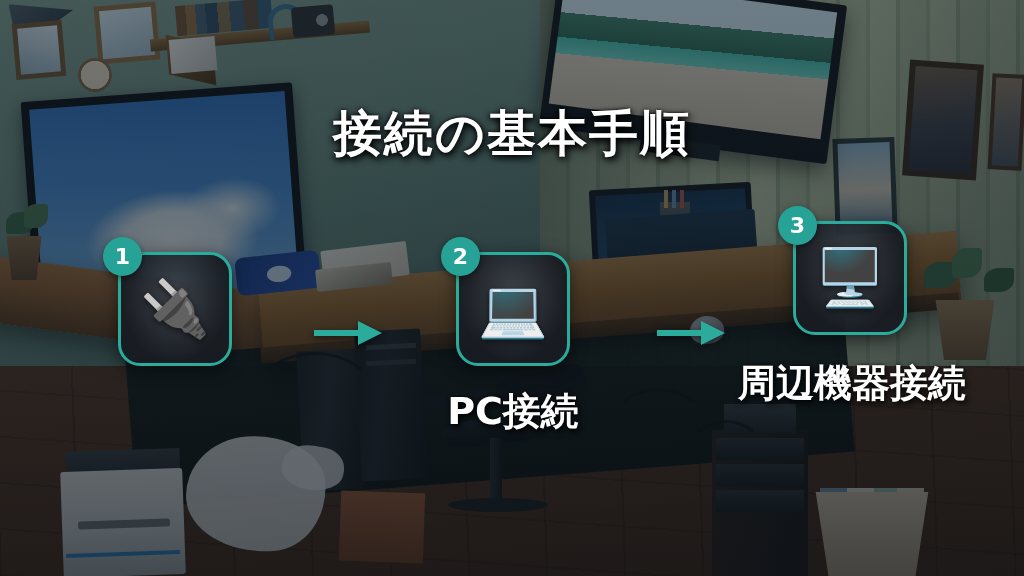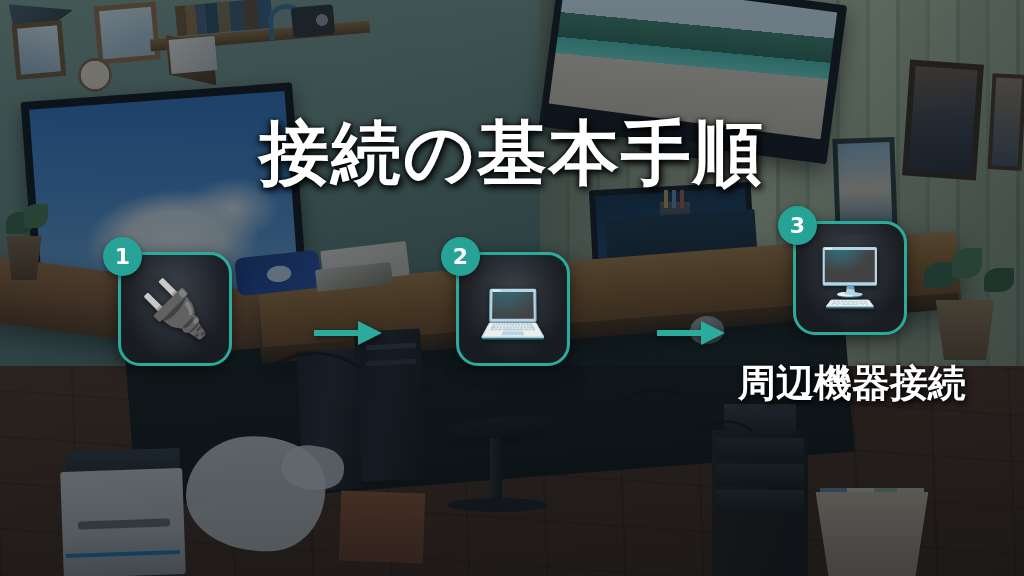--- a/index.html
+++ b/index.html
@@ -416,24 +416,24 @@
       rgba(10,20,28,.56) 40%,
       rgba(8,16,24,.60) 100%);
   }
 
   
   #content { position: absolute; inset: 0; }
 
   #title {
     position: absolute;
     left: 0; right: 0;
-    top: 117px;
+    top: 108px;
     text-align: center;
     color: #ffffff;
-    font-size: 70px;
+    font-size: 49px;
     font-weight: 700;
     letter-spacing: 2px;
     line-height: 1.05;
     text-shadow:
       0 0 3px rgba(0,0,0,.85),
       3px 3px 7px rgba(0,0,0,.9),
       -2px 2px 6px rgba(0,0,0,.7);
     white-space: nowrap;
   }
 
@@ -628,20 +628,21 @@
         <path d="M2 14 H46 V5 L70 17 L46 29 V20 H2 Z" fill="#2bab9b"></path>
       </svg>
     </div>
 
     <div class="step" style="left:456px; top:252px;">
       <div class="card">
         <span class="emoji">💻</span>
         <span class="badge">2</span>
       </div>
     </div>
+    <div class="step-label" style="left:373px; top:390px; width:280px;">PC接続</div>
 
     <div class="arrow" style="left:655px; top:316px;">
       <svg width="72" height="34" viewBox="0 0 72 34" aria-hidden="true">
         <path d="M2 14 H46 V5 L70 17 L46 29 V20 H2 Z" fill="#2bab9b"></path>
       </svg>
     </div>
 
     <div class="step" style="left:793px; top:221px;">
       <div class="card">
         <span class="emoji">🖥️</span>

